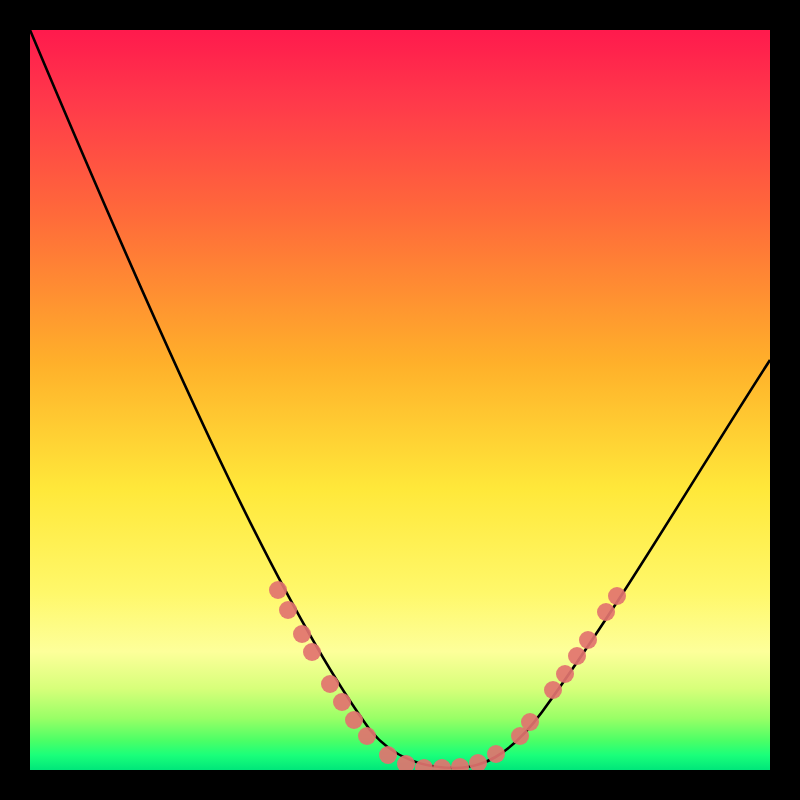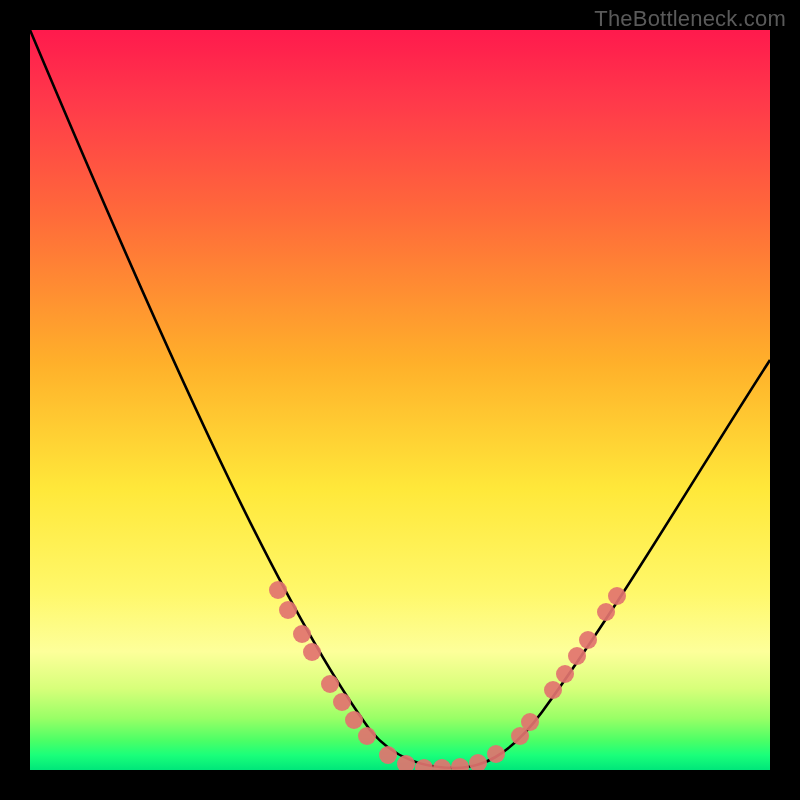--- a/index.html
+++ b/index.html
@@ -59,21 +59,20 @@
   }
   .dot {
     fill: #e2736f;
     fill-opacity: 0.92;
   }
 </style>
 </head>
 <body>
 
 <div class="stage">
-  <div class="watermark">TheBottleneck.com</div>
   <div class="plot">
     <svg class="curve" viewBox="0 0 740 740" preserveAspectRatio="none">
       <path id="main-curve" stroke="#000000" stroke-width="2.6" fill="none" d="M 0 0 C 160 380, 260 590, 340 700 C 365 730, 395 738, 425 738 C 450 738, 478 728, 512 682 C 590 575, 675 430, 740 330"></path>
       <g id="dots-left">
           <circle cx="248" cy="560" r="9" class="dot"></circle>
           <circle cx="258" cy="580" r="9" class="dot"></circle>
           <circle cx="272" cy="604" r="9" class="dot"></circle>
           <circle cx="282" cy="622" r="9" class="dot"></circle>
           <circle cx="300" cy="654" r="9" class="dot"></circle>
           <circle cx="312" cy="672" r="9" class="dot"></circle>

